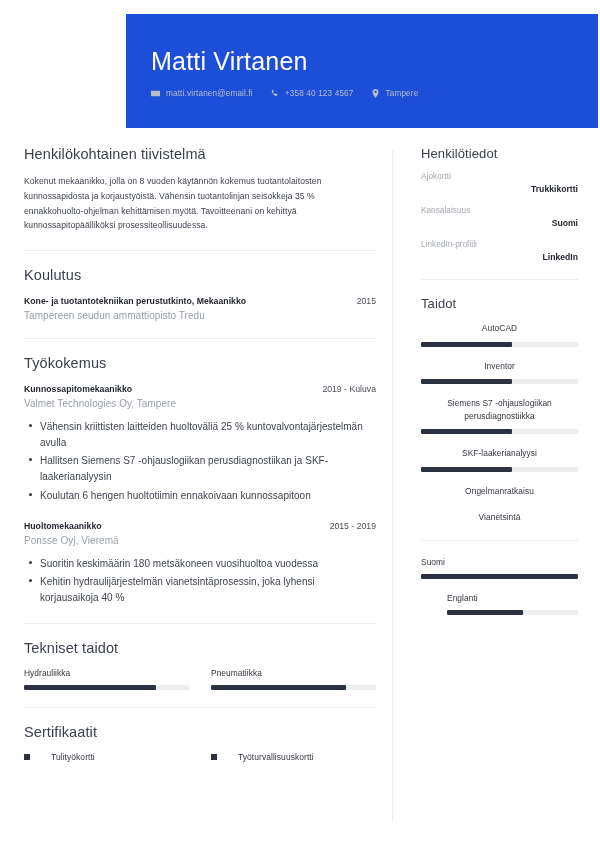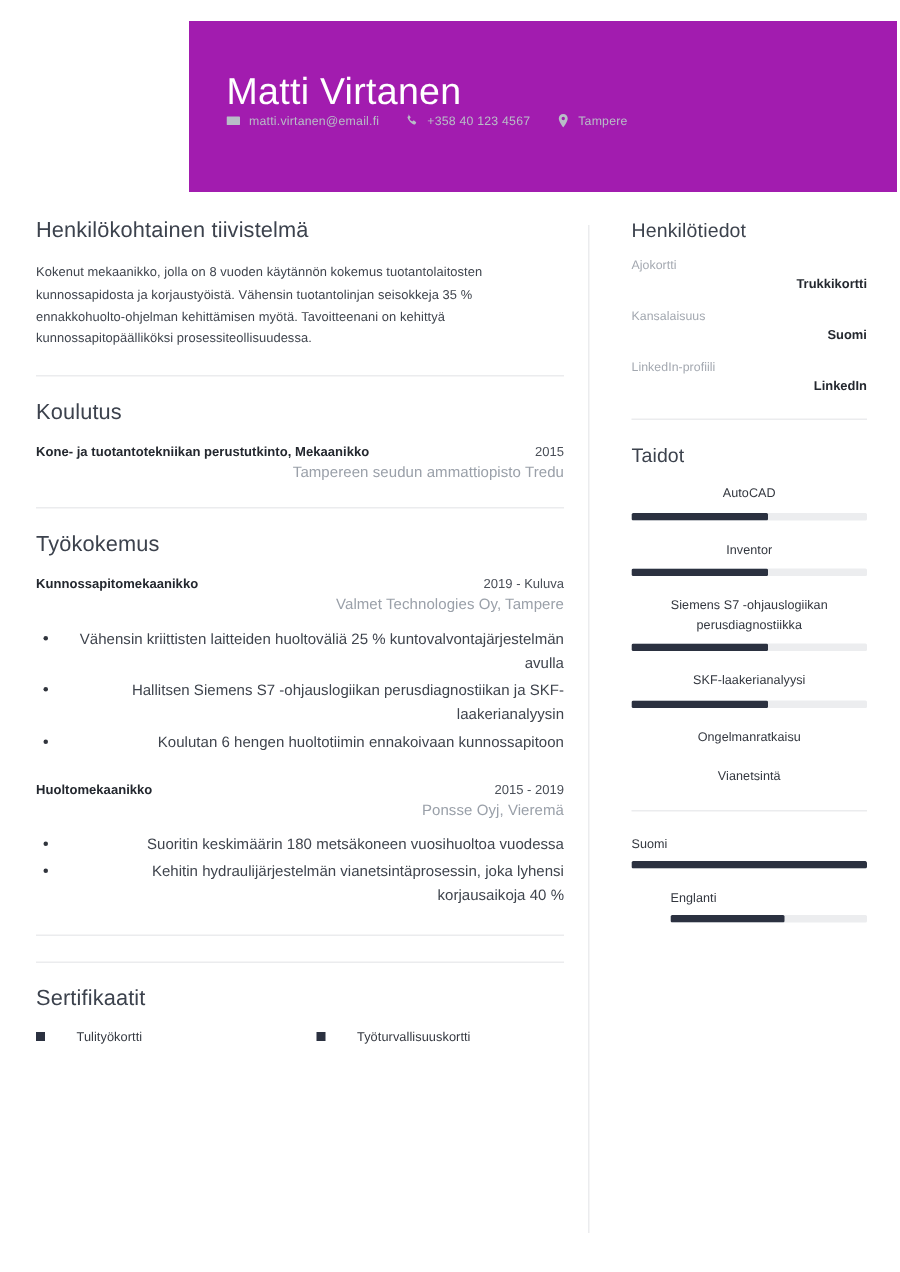--- a/index.html
+++ b/index.html
@@ -20,33 +20,34 @@
     overflow: hidden;
   }
 
   
   .header {
     position: absolute;
     left: 126px;
     top: 14px;
     width: 472px;
     height: 114px;
-    background: #a21caf;
+    background: #1d4ed8;
     padding: 34px 0 0 25px;
   }
   .header-name {
     color: #ffffff;
     font-size: 25px;
     font-weight: 400;
     letter-spacing: 0.2px;
     line-height: 1.1;
   }
   .contact-row {
     display: flex;
     align-items: center;
+    margin-top: 13px;
     gap: 17px;
   }
   .contact-item {
     display: flex;
     align-items: center;
     gap: 6px;
     color: #b8bdc7;
     font-size: 8.2px;
     letter-spacing: 0.15px;
     white-space: nowrap;
@@ -145,21 +146,21 @@
   .bullets li::before {
     content: "";
     position: absolute;
     left: 5px;
     top: 5px;
     width: 3px;
     height: 3px;
     border-radius: 50%;
     background: #30343c;
   }
-  .entry-block { margin-bottom: 16px; text-align: right; }
+  .entry-block { margin-bottom: 16px; }
   .entry-block:last-child { margin-bottom: 0; }
 
   
   .tech-grid {
     display: flex;
     gap: 22px;
   }
   .tech-cell { flex: 1 1 0; min-width: 0; }
   .tech-label {
     font-size: 8.4px;
@@ -327,20 +328,37 @@
         <div class="entry-sub">Ponsse Oyj, Vieremä</div>
         <ul class="bullets">
           <li>Suoritin keskimäärin 180 metsäkoneen vuosihuoltoa vuodessa</li>
           <li>Kehitin hydraulijärjestelmän vianetsintäprosessin, joka lyhensi korjausaikoja 40 %</li>
         </ul>
       </div>
     </section>
 
     <div class="h-divider"></div>
 
+    <section>
+      <h2 class="sec-title">Tekniset taidot</h2>
+      <div class="tech-grid">
+        <div class="tech-cell">
+          <div class="tech-label">Hydrauliikka</div>
+          <div class="bar-track">
+            <div class="bar-fill" style="width: 80%;"></div>
+          </div>
+        </div>
+        <div class="tech-cell">
+          <div class="tech-label">Pneumatiikka</div>
+          <div class="bar-track">
+            <div class="bar-fill" style="width: 82%;"></div>
+          </div>
+        </div>
+      </div>
+    </section>
 
     <div class="h-divider"></div>
 
     <section>
       <h2 class="sec-title">Sertifikaatit</h2>
       <div class="cert-grid">
         <div class="cert-cell">
           <span class="cert-mark"></span>
           <span>Tulityökortti</span>
         </div>

